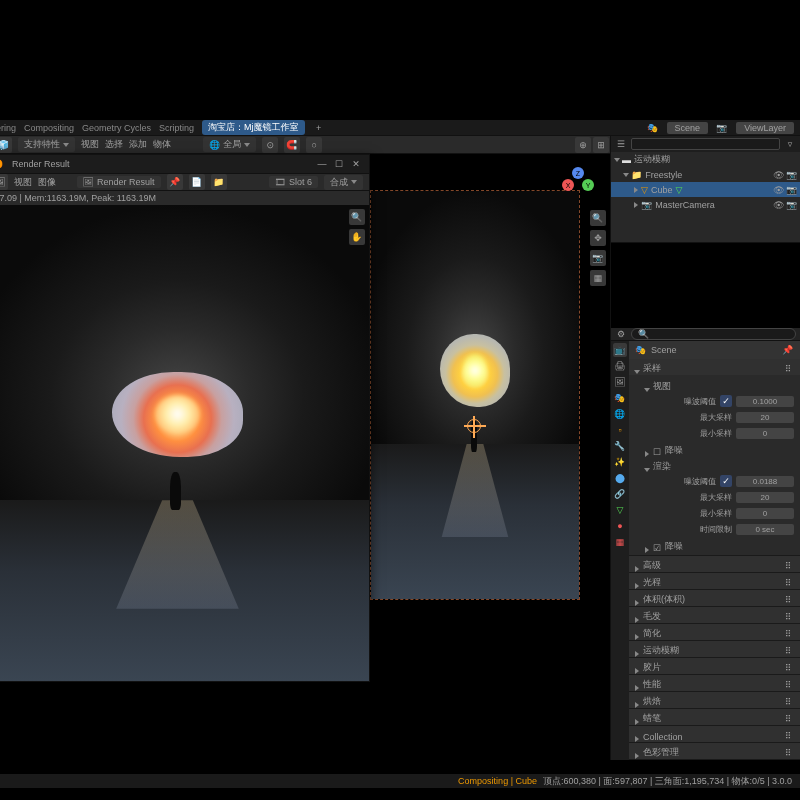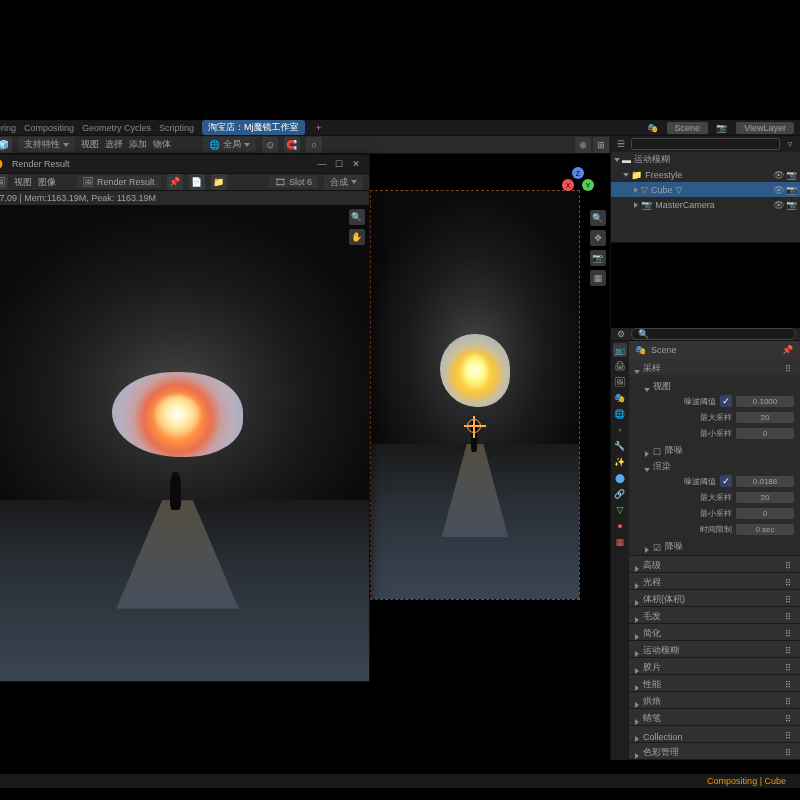--- a/index.html
+++ b/index.html
@@ -434,13 +434,14 @@
           </div>
         </div>
     </div>
   </div>
 </div>
 
 <div class="statusbar">
   <span class="spacer"></span>
   <span style="color:#e90">Compositing | Cube</span>
   <span style="width:6px"></span>
+  <span>顶点:600,380 | 面:597,807 | 三角面:1,195,734 | 物体:0/5 | 3.0.0</span>
 </div>
 
 </body></html>

